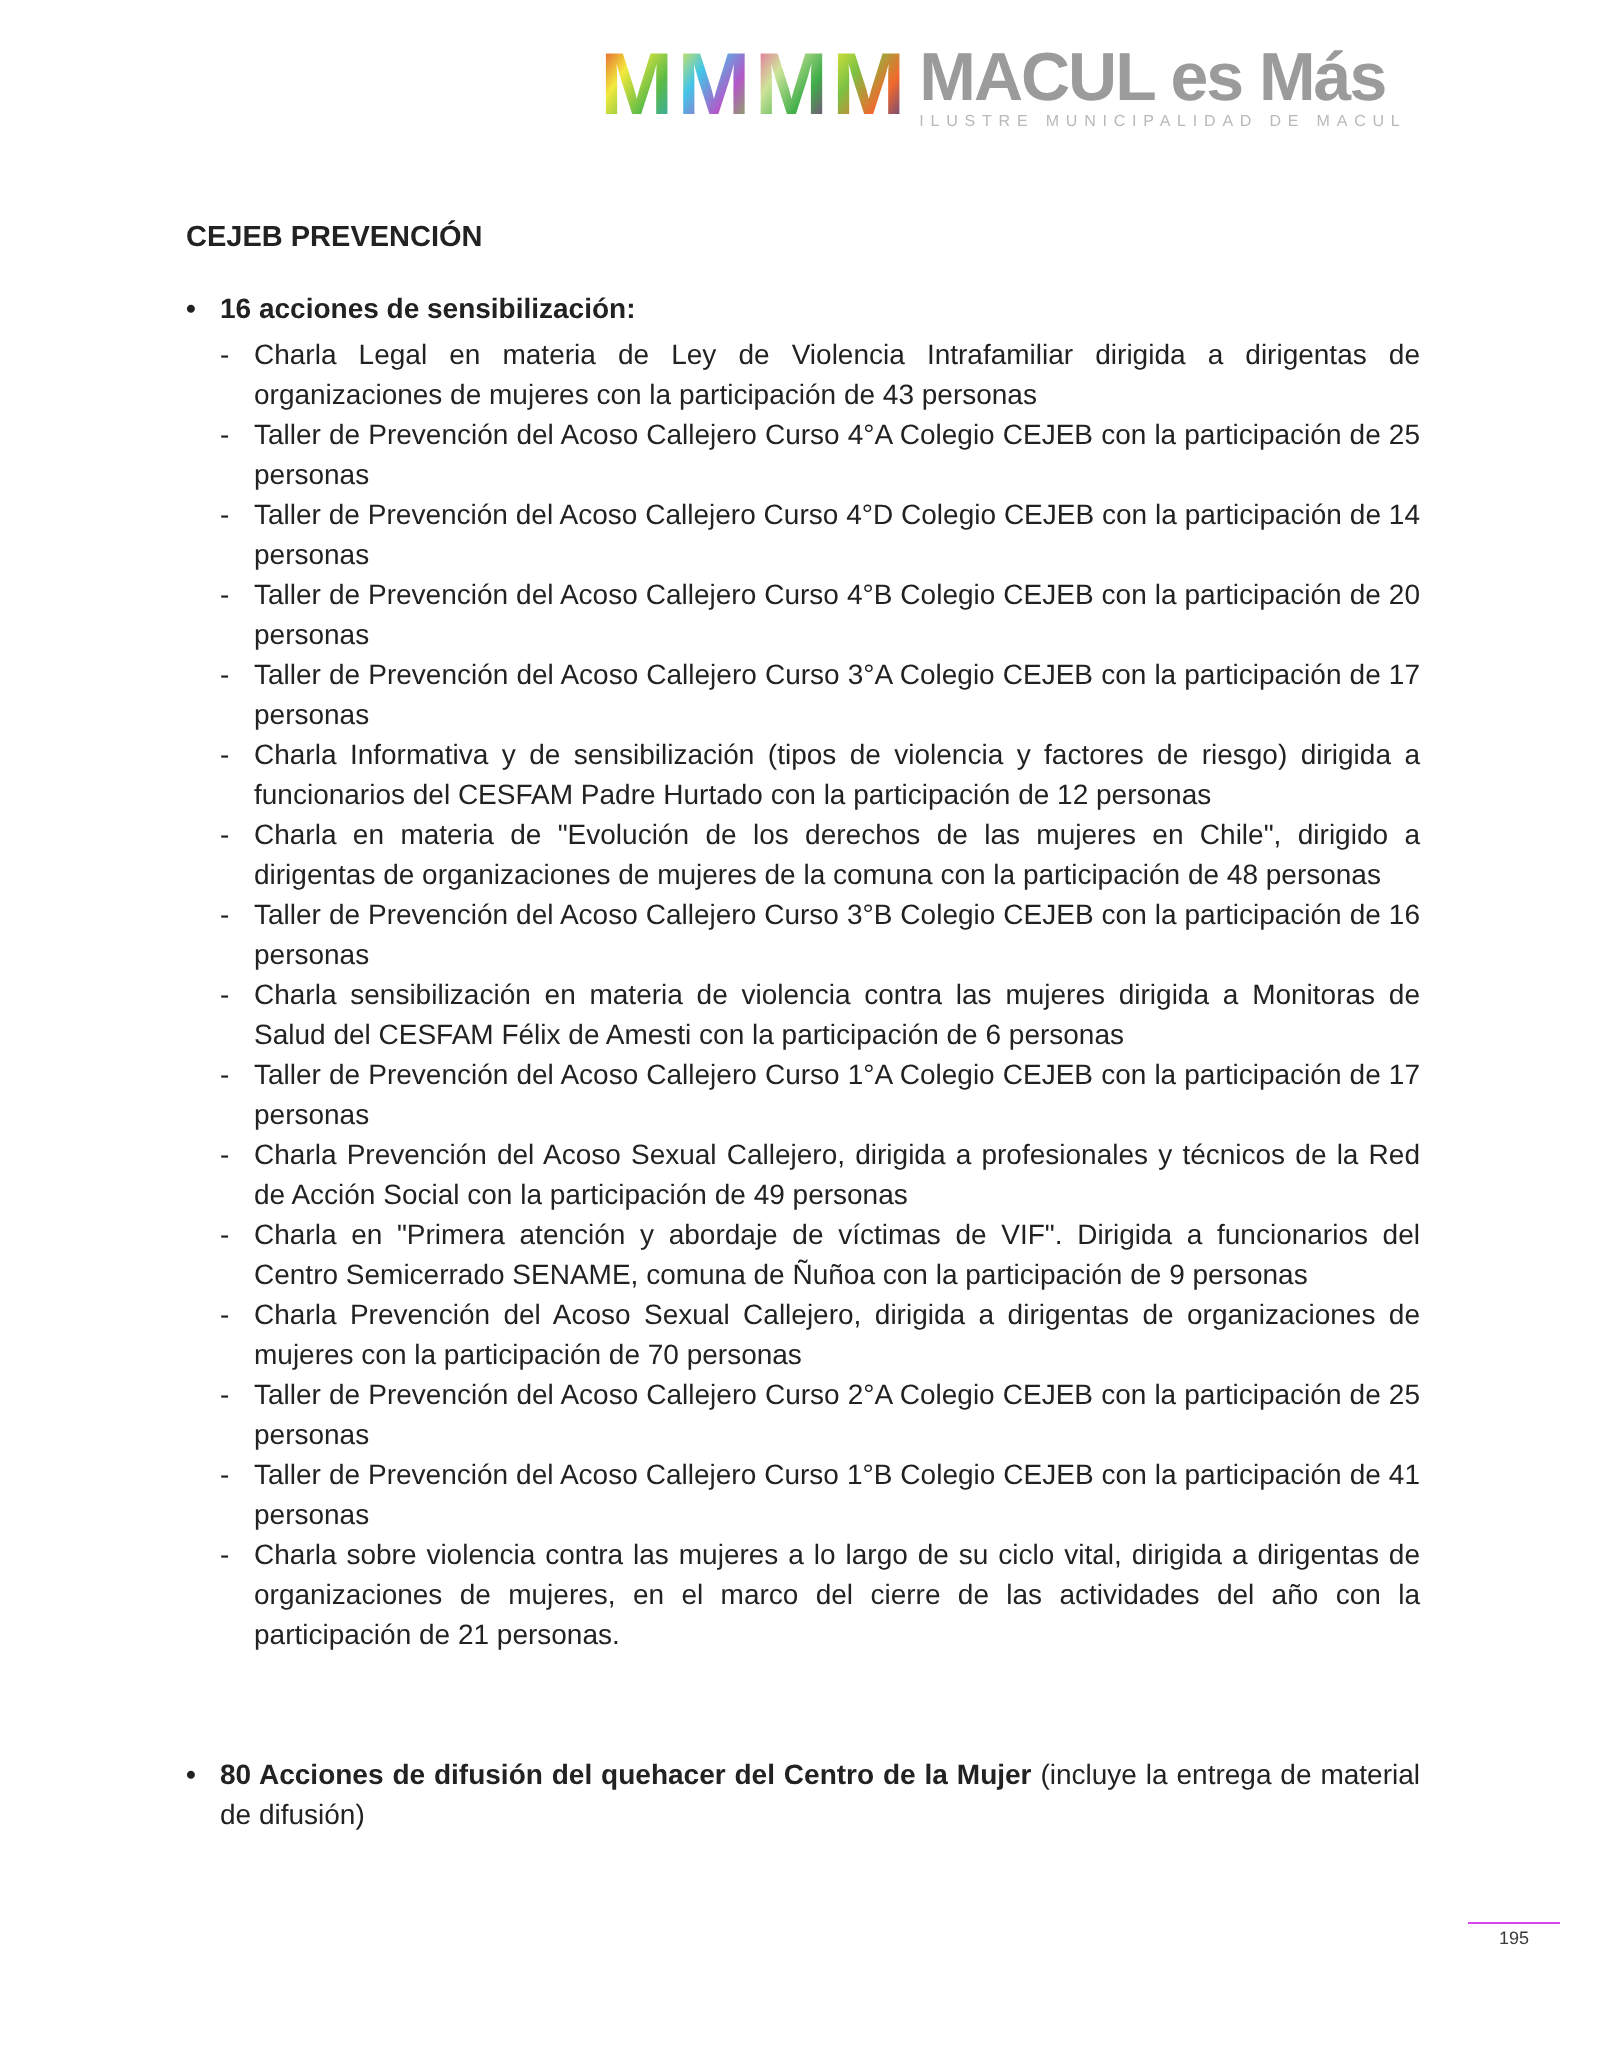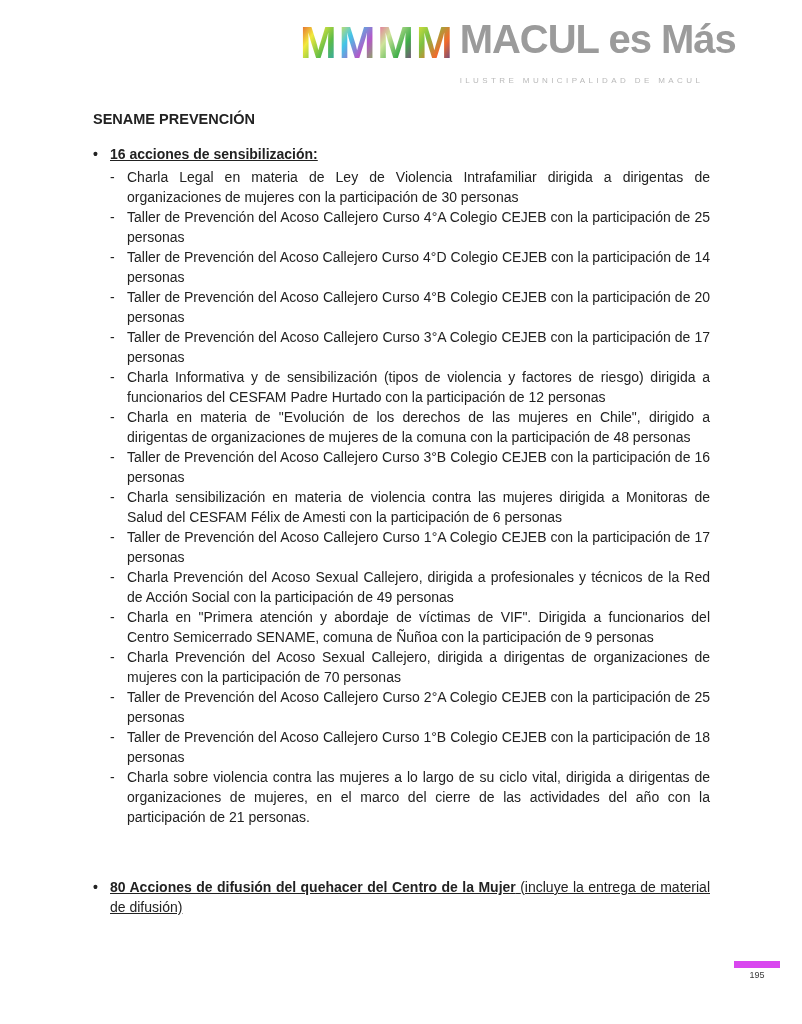--- a/index.html
+++ b/index.html
@@ -10,45 +10,45 @@
   
   .logo{position:absolute;top:20px;left:300px;display:flex;align-items:flex-start;}
   .monogram{display:flex;gap:3px;}
   .logo-m{
     font-size:44px;line-height:46px;font-weight:bold;
     -webkit-background-clip:text;background-clip:text;color:transparent;
     letter-spacing:-1px;
   }
   .logo-text{margin-left:8px;padding-top:2px;}
   .logo-title{
-    font-size:40px;line-height:34px;font-weight:bold;color:#9b9b9b;letter-spacing:-1px;
+    font-size:34px;line-height:34px;font-weight:bold;color:#9b9b9b;letter-spacing:-1px;
     white-space:nowrap;
   }
   .logo-subtitle{
-    font-size:8px;color:#b9b9b9;letter-spacing:3.4px;margin-top:20px;white-space:nowrap;
+    font-size:8px;color:#b9b9b9;letter-spacing:3.4px;margin-top:0;white-space:nowrap;
   }
   
   .main{
     position:absolute;left:93px;top:109px;width:617px;
     font-size:14px;line-height:20px;
   }
   .heading{font-size:14.5px;font-weight:bold;margin:0 0 15px 0;}
   .bullet-row{display:flex;margin-bottom:3px;}
   .bullet-marker{flex:0 0 17px;font-weight:bold;}
-  .bullet-text{flex:1;text-align:justify;text-decoration:underline;}
+  .bullet-text{flex:1;text-align:justify;}
   .b{font-weight:bold;}
   .dash-list{margin-left:17px;}
   .dash-item{display:flex;}
   .dash-marker{flex:0 0 17px;}
   .dash-text{flex:1;text-align:justify;}
   .section2{margin-top:50px;}
   
   .footer{
     position:absolute;top:961px;left:734px;width:46px;
-    border-top:7px solid #d946ef;text-align:center;
+    border-top:1px solid #d946ef;text-align:center;
     font-size:9px;color:#3a3a3a;padding-top:2px;
   }
 </style>
 </head>
 <body>
 
 <div class="page">
 
   <div class="logo">
     <div class="monogram">
@@ -58,31 +58,31 @@
       <span class="logo-m" style="background-image: linear-gradient(125deg, rgb(243, 234, 56), rgb(124, 194, 67), rgb(242, 105, 44), rgb(59, 63, 158));">M</span>
     </div>
     <div class="logo-text">
       <div class="logo-title">MACUL es Más</div>
       <div class="logo-subtitle">ILUSTRE MUNICIPALIDAD DE MACUL</div>
     </div>
   </div>
 
   <div class="main">
 
-    <h1 class="heading">SENAME PREVENCIÓN</h1>
+    <h1 class="heading">CEJEB PREVENCIÓN</h1>
 
     <div class="bullet-row">
       <span class="bullet-marker">•</span>
       <span class="bullet-text b">16 acciones de sensibilización:</span>
     </div>
 
     <div class="dash-list">
       <div class="dash-item">
         <span class="dash-marker">-</span>
-        <span class="dash-text">Charla Legal en materia de Ley de Violencia Intrafamiliar dirigida a dirigentas de organizaciones de mujeres con la participación de 30 personas</span>
+        <span class="dash-text">Charla Legal en materia de Ley de Violencia Intrafamiliar dirigida a dirigentas de organizaciones de mujeres con la participación de 43 personas</span>
       </div>
       <div class="dash-item">
         <span class="dash-marker">-</span>
         <span class="dash-text">Taller de Prevención del Acoso Callejero Curso 4°A Colegio CEJEB con la participación de 25 personas</span>
       </div>
       <div class="dash-item">
         <span class="dash-marker">-</span>
         <span class="dash-text">Taller de Prevención del Acoso Callejero Curso 4°D Colegio CEJEB con la participación de 14 personas</span>
       </div>
       <div class="dash-item">
@@ -124,21 +124,21 @@
       <div class="dash-item">
         <span class="dash-marker">-</span>
         <span class="dash-text">Charla Prevención del Acoso Sexual Callejero, dirigida a dirigentas de organizaciones de mujeres con la participación de 70 personas</span>
       </div>
       <div class="dash-item">
         <span class="dash-marker">-</span>
         <span class="dash-text">Taller de Prevención del Acoso Callejero Curso 2°A Colegio CEJEB con la participación de 25 personas</span>
       </div>
       <div class="dash-item">
         <span class="dash-marker">-</span>
-        <span class="dash-text">Taller de Prevención del Acoso Callejero Curso 1°B Colegio CEJEB con la participación de 18 personas</span>
+        <span class="dash-text">Taller de Prevención del Acoso Callejero Curso 1°B Colegio CEJEB con la participación de 41 personas</span>
       </div>
       <div class="dash-item">
         <span class="dash-marker">-</span>
         <span class="dash-text">Charla sobre violencia contra las mujeres a lo largo de su ciclo vital, dirigida a dirigentas de organizaciones de mujeres, en el marco del cierre de las actividades del año con la participación de 21 personas.</span>
       </div>
     </div>
 
     <div class="bullet-row section2">
       <span class="bullet-marker">•</span>
       <span class="bullet-text"><span class="b">80 Acciones de difusión del quehacer del Centro de la Mujer</span> <span>(incluye la entrega de material de difusión)</span></span>

